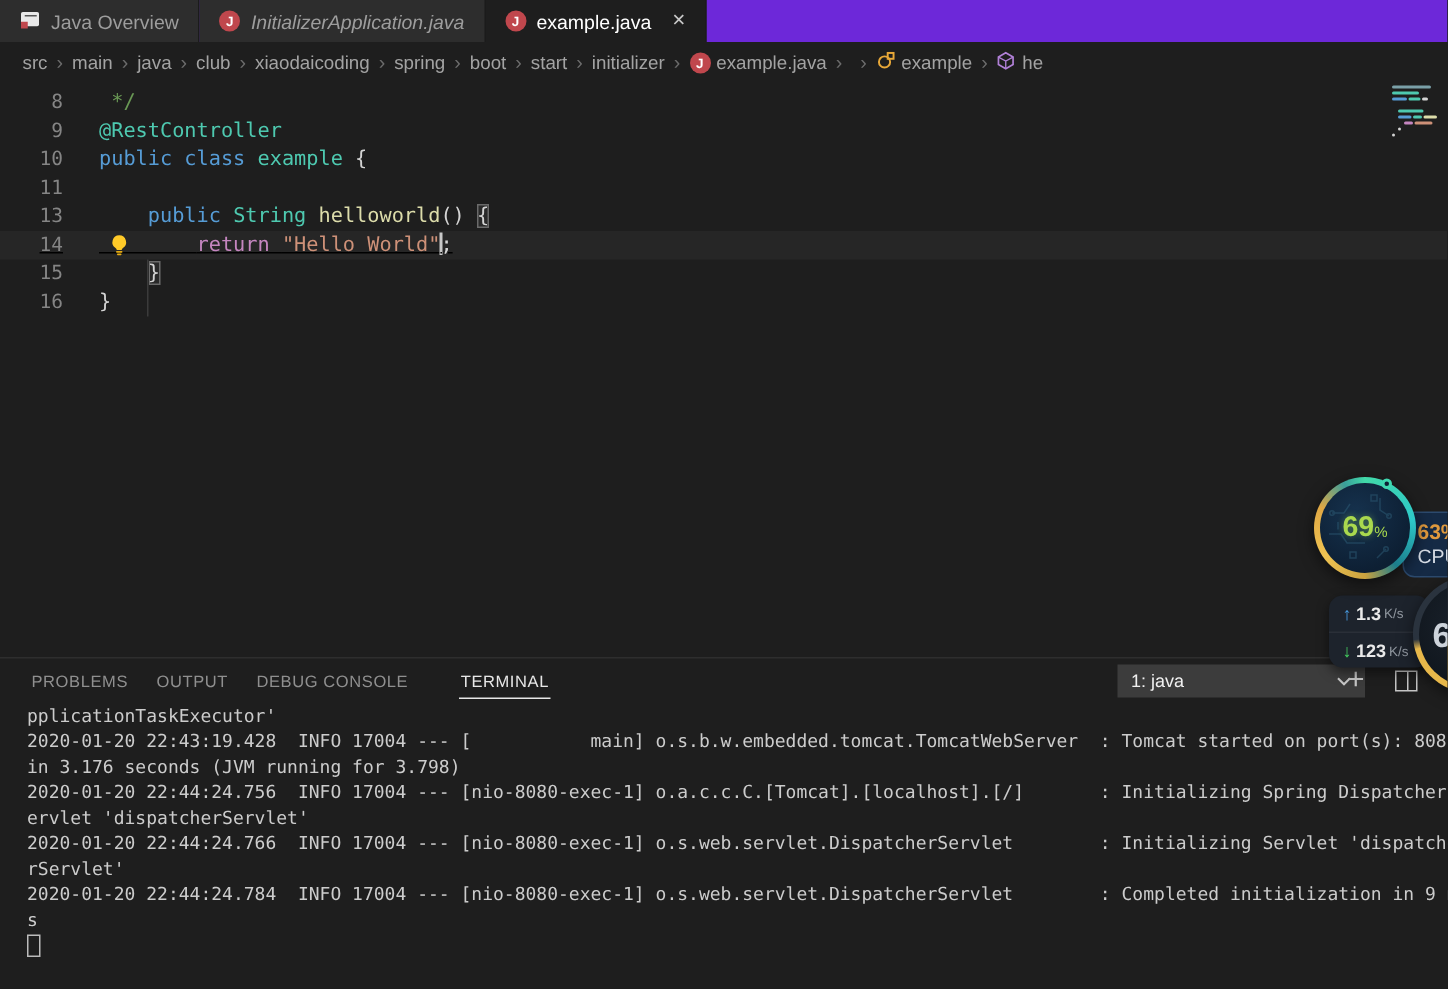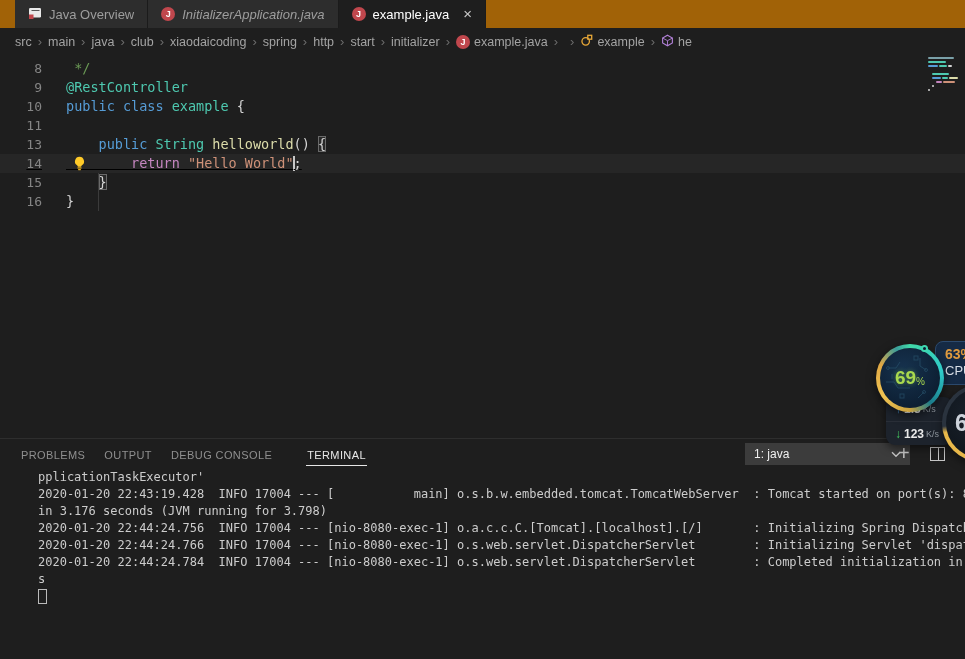--- a/index.html
+++ b/index.html
@@ -2,21 +2,21 @@
 <html><head>
 <meta charset="utf-8">
 <style>
   * { box-sizing: border-box; }
   html,body { margin:0; padding:0; }
   body {
     width:965px; height:659px; overflow:hidden; position:relative;
     background:#1e1e1e; font-family:"Liberation Sans", sans-serif;
   }
   
-  .tab-bar { display:flex; height:28px; background:#a16207;padding-left:15px; }
+  .tab-bar { display:flex; height:28px; background:#6d28d9; }
   .tab { display:flex; align-items:center; gap:7px; padding:0 13px; background:#2d2d2d;
          color:#9d9d9d; font-size:13px; border-right:1px solid #1b1b1b; cursor:pointer; white-space:nowrap; }
   .tab.preview .tab-label { font-style:italic; }
   .tab.active { background:#1e1e1e; color:#ffffff; }
   .tab-close { margin-left:7px; font-size:15px; line-height:14px; color:#c8c8c8; }
   .jicon { width:14px; height:14px; border-radius:50%; background:#c0474d; color:#fff;
            font-size:9px; font-weight:bold; line-height:14px; text-align:center; flex:none; }
   
   .breadcrumbs { display:flex; align-items:center; height:27px; background:#1e1e1e;
                  padding-left:15px; font-size:12.5px; color:#a3a3a3; white-space:nowrap; overflow:hidden; }
@@ -48,30 +48,30 @@
                padding:6px 1px 4px 1px; cursor:pointer; }
   .panel-tab.active { color:#e7e7e7; border-bottom:1px solid #e7e7e7;margin-left:16px; }
   .terminal-select { position:absolute; left:745px; top:4px; width:165px; height:22px;
                      background:#3c3c3c; color:#f0f0f0; font-size:12px; display:flex;
                      align-items:center; justify-content:space-between; padding:0 9px; cursor:pointer; }
   .icon-plus { position:absolute; left:898px; top:1px; font-size:20px; font-weight:300;
                color:#c5c5c5; cursor:pointer; line-height:26px; }
   .icon-split { position:absolute; left:930px; top:8px; width:15px; height:14px;
                 border:1px solid #c5c5c5; cursor:pointer; }
   .icon-split::after { content:""; position:absolute; left:50%; top:0; bottom:0; width:1px; background:#c5c5c5; }
-  .terminal { position:absolute; left:0; top:30px; right:0; bottom:0; overflow:hidden;padding-left:20px; }
+  .terminal { position:absolute; left:0; top:30px; right:0; bottom:0; overflow:hidden; }
   .term-row { height:17px; line-height:17px; padding-left:18px; white-space:pre; color:#cccccc;
               font-family:"DejaVu Sans Mono","Liberation Mono",monospace; font-size:12px; }
   .term-cursor { display:inline-block; width:9px; height:15px; border:1px solid #bbbbbb; vertical-align:top; margin-top:1px; }
   
   .cpu-badge { position:absolute; left:935px; top:341px; width:85px; height:44px; z-index:51;
                background:#152a45; border:1px solid #2c4a6e; border-radius:8px; padding:4px 0 0 9px; }
   .cpu-badge-val { color:#e09a3e; font-size:14px; font-weight:bold; line-height:17px; }
   .cpu-badge-label { color:#d7dde6; font-size:13px; line-height:16px; }
-  .cpu-gauge { position:absolute; left:876px; top:344px; width:68px; height:68px; z-index:52;
+  .cpu-gauge { position:absolute; left:876px; top:318px; width:68px; height:68px; z-index:52;
                border-radius:50%; box-shadow:0 3px 10px rgba(0,0,0,0.55);
                background:conic-gradient(from 0deg, #41d9a8 0deg, #2ec9c9 80deg, #1b7d8c 140deg,
                  #caa23f 180deg, #f0c452 235deg, #e0a844 295deg, #3a9e9a 335deg, #41d9a8 360deg); }
   .gauge-inner { position:absolute; inset:4px; border-radius:50%;
                  background:radial-gradient(circle at 40% 35%, #16324e, #0d1f33 72%);
                  display:flex; align-items:center; justify-content:center; }
   .gauge-node { position:absolute; width:7px; height:7px; border-radius:50%;
                 border:2px solid #3fd8b0; background:#0d1f33; left:45px; top:1px; }
   .gv { color:#a9d94e; font-size:19px; font-weight:bold; text-shadow:0 0 5px rgba(150,220,90,0.45); }
   .gu { color:#a9d94e; font-size:10px; margin-top:6px; }
@@ -133,21 +133,21 @@
     <span class="bc-sep">›</span>
     <span class="bc-item">
       <span>xiaodaicoding</span>
     </span>
     <span class="bc-sep">›</span>
     <span class="bc-item">
       <span>spring</span>
     </span>
     <span class="bc-sep">›</span>
     <span class="bc-item">
-      <span>http</span>
+      <span>boot</span>
     </span>
     <span class="bc-sep">›</span>
     <span class="bc-item">
       <span>start</span>
     </span>
     <span class="bc-sep">›</span>
     <span class="bc-item">
       <span>initializer</span>
     </span>
     <span class="bc-sep">›</span>
@@ -249,21 +249,23 @@
       </span>
     </div>
     <div class="icon-plus">+</div>
     <div class="icon-split"></div>
   </div>
   <div class="terminal">
       <div class="term-row">pplicationTaskExecutor'</div>
       <div class="term-row">2020-01-20 22:43:19.428  INFO 17004 --- [           main] o.s.b.w.embedded.tomcat.TomcatWebServer  : Tomcat started on port(s): 8080</div>
       <div class="term-row">in 3.176 seconds (JVM running for 3.798)</div>
       <div class="term-row">2020-01-20 22:44:24.756  INFO 17004 --- [nio-8080-exec-1] o.a.c.c.C.[Tomcat].[localhost].[/]       : Initializing Spring DispatcherS</div>
+      <div class="term-row">ervlet 'dispatcherServlet'</div>
       <div class="term-row">2020-01-20 22:44:24.766  INFO 17004 --- [nio-8080-exec-1] o.s.web.servlet.DispatcherServlet        : Initializing Servlet 'dispatche</div>
+      <div class="term-row">rServlet'</div>
       <div class="term-row">2020-01-20 22:44:24.784  INFO 17004 --- [nio-8080-exec-1] o.s.web.servlet.DispatcherServlet        : Completed initialization in 9 m</div>
       <div class="term-row">s</div>
       <div class="term-row"><span class="term-cursor"></span></div>
     </div>
 </div>
 
 <div class="cpu-badge">
   <div class="cpu-badge-val">63%</div>
   <div class="cpu-badge-label">CPU</div>
 </div>

